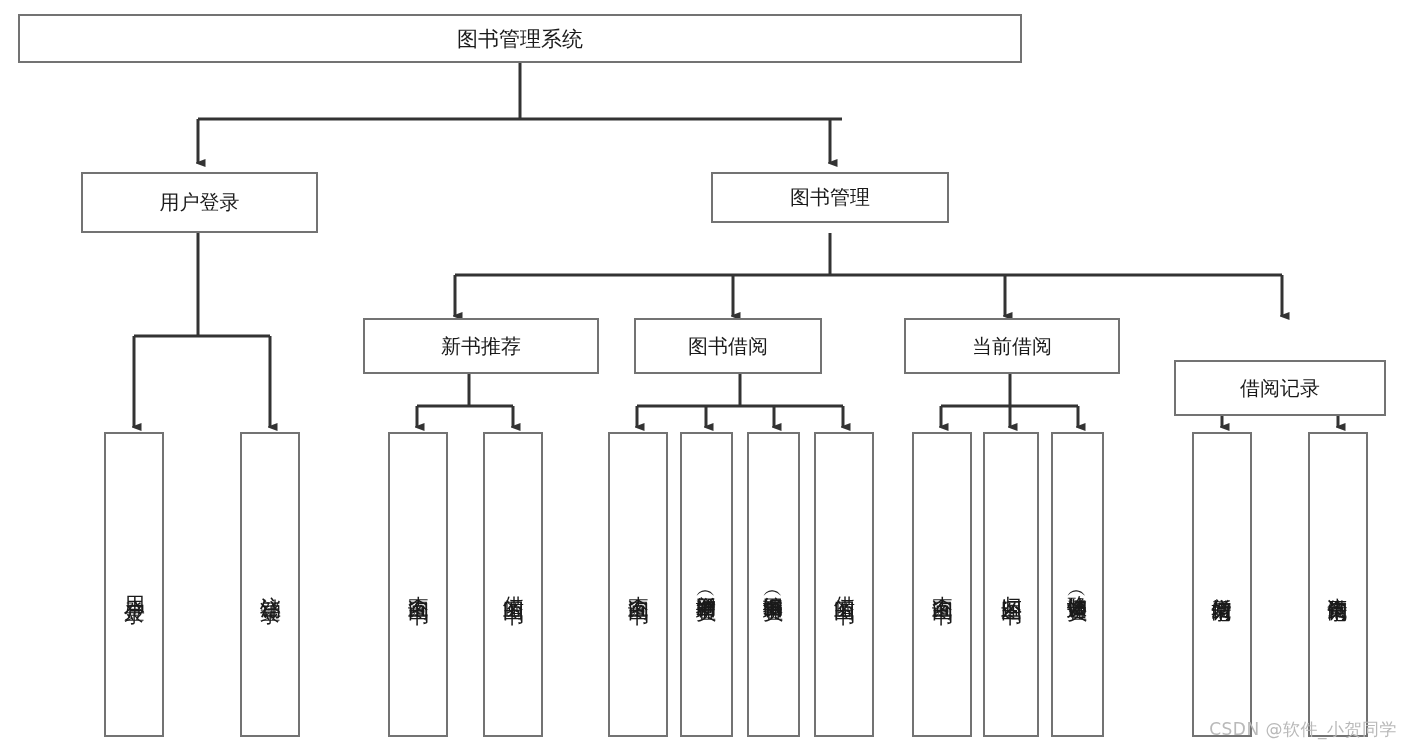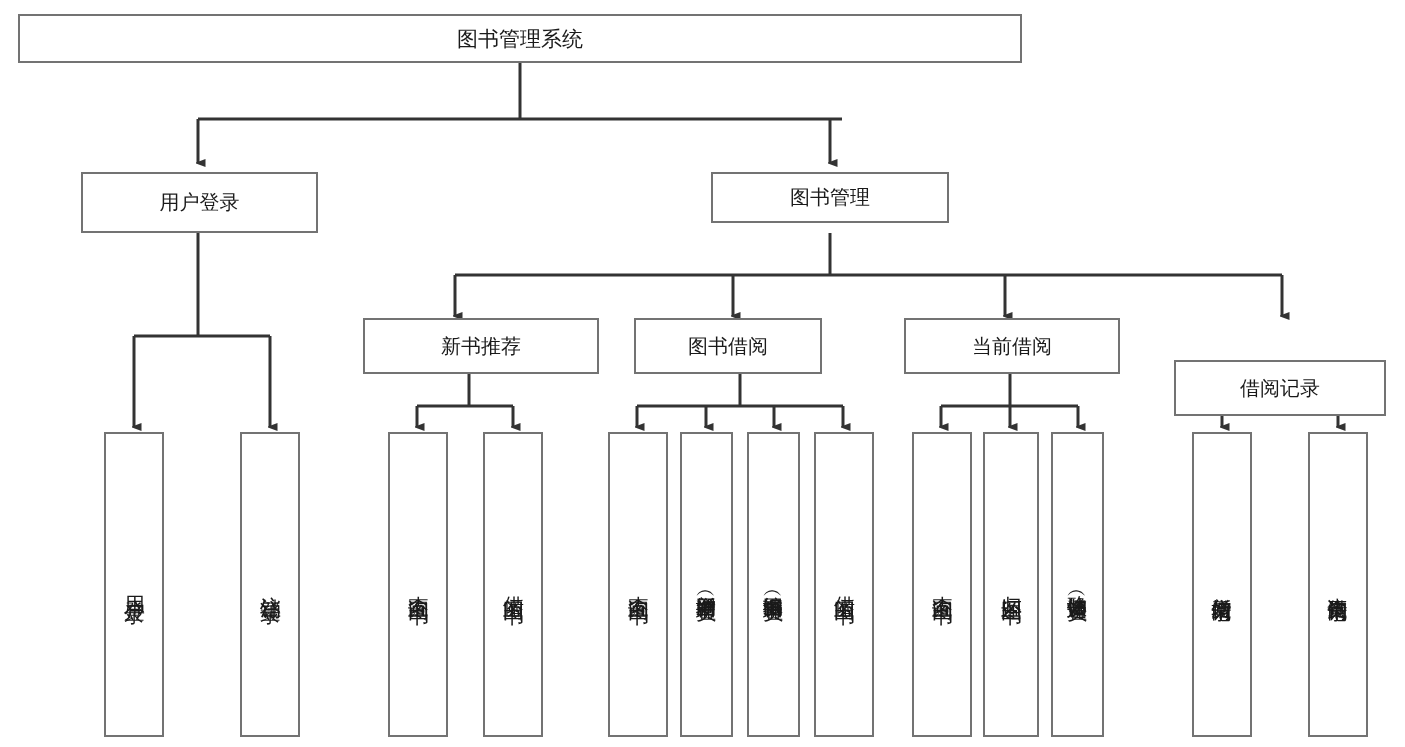--- a/index.html
+++ b/index.html
@@ -189,14 +189,15 @@
     <span class="vtext">确认归还（管理员）</span>
   </div>
 
   <div class="node leaf leaf-tall" style="left:1192px; top:432px; width:60px; height:305px;">
     <span class="vtext">新增借阅记录</span>
   </div>
   <div class="node leaf leaf-tall" style="left:1308px; top:432px; width:60px; height:305px;">
     <span class="vtext">查询借阅记录</span>
   </div>
 
+  <div class="watermark">CSDN @软件_小贺同学</div>
 
 </div>
 
 </body></html>

